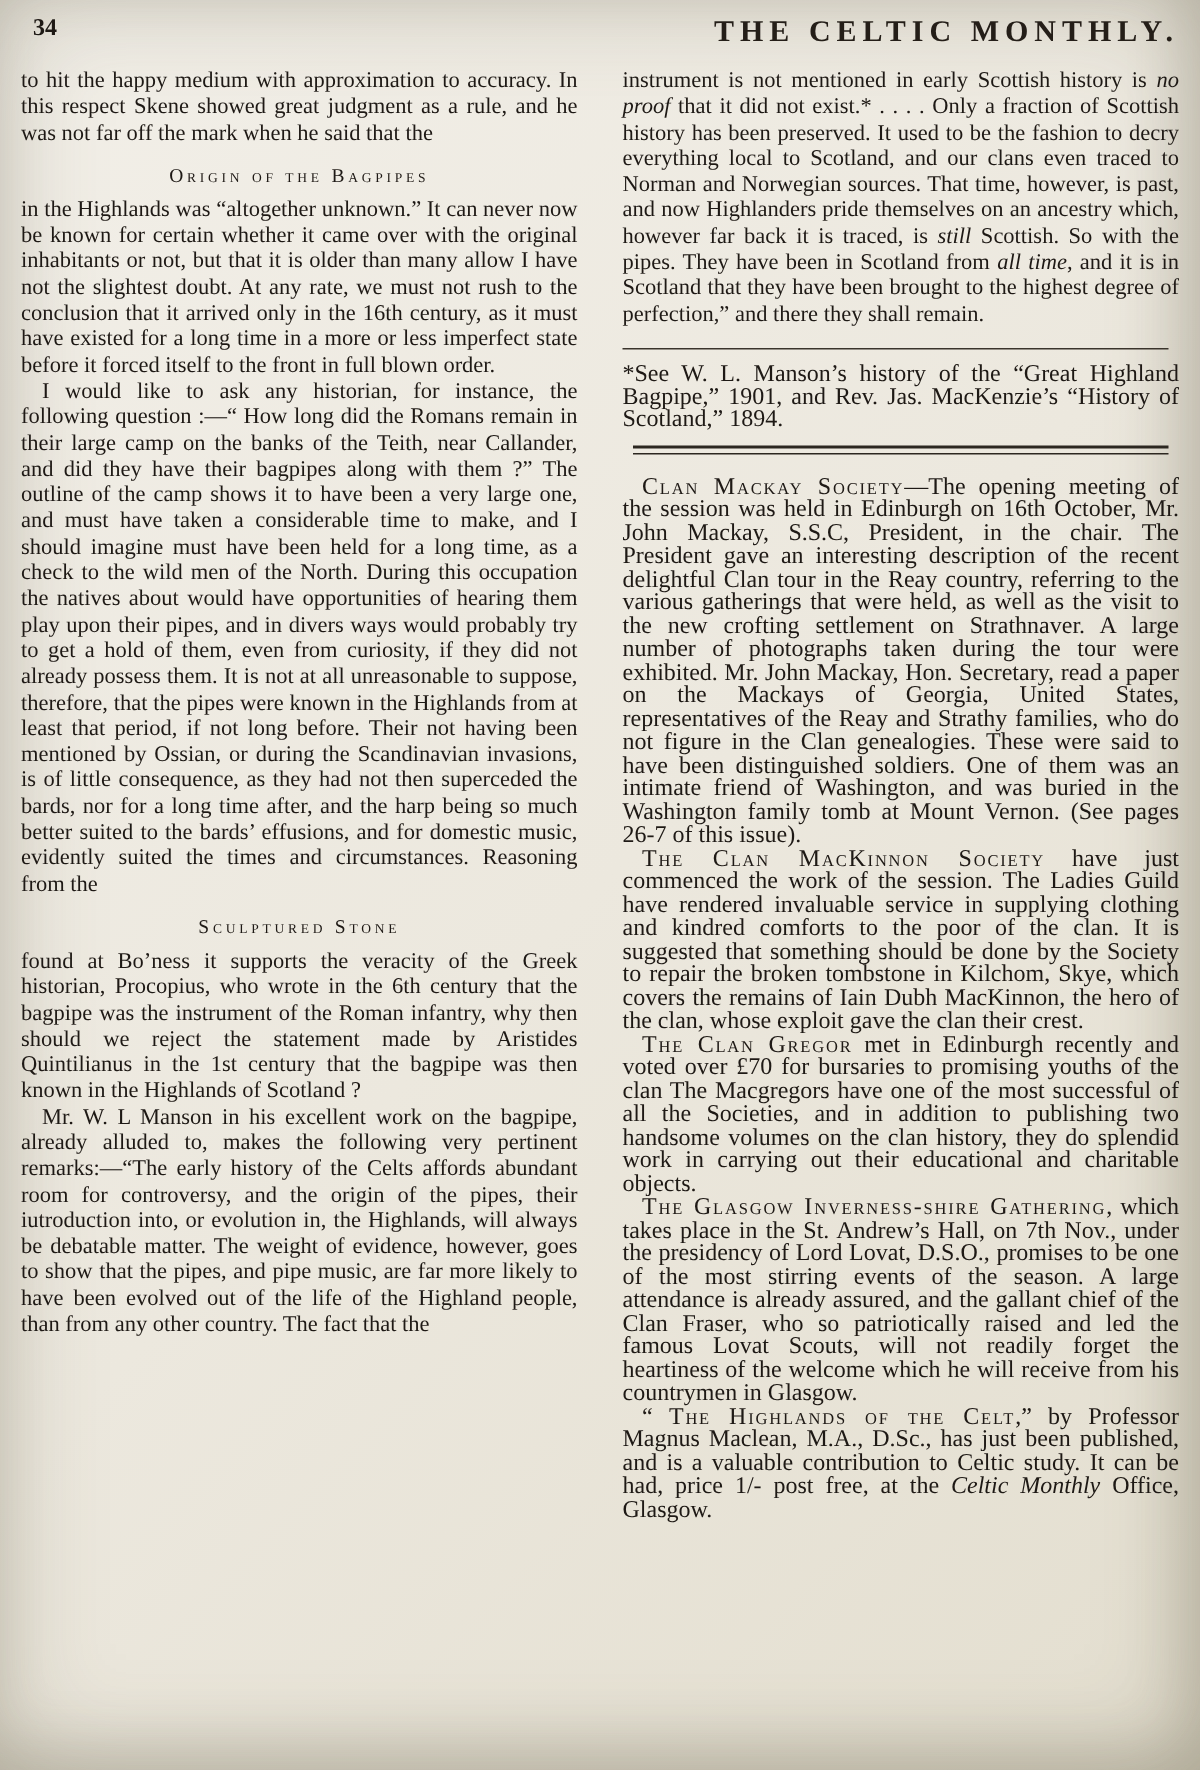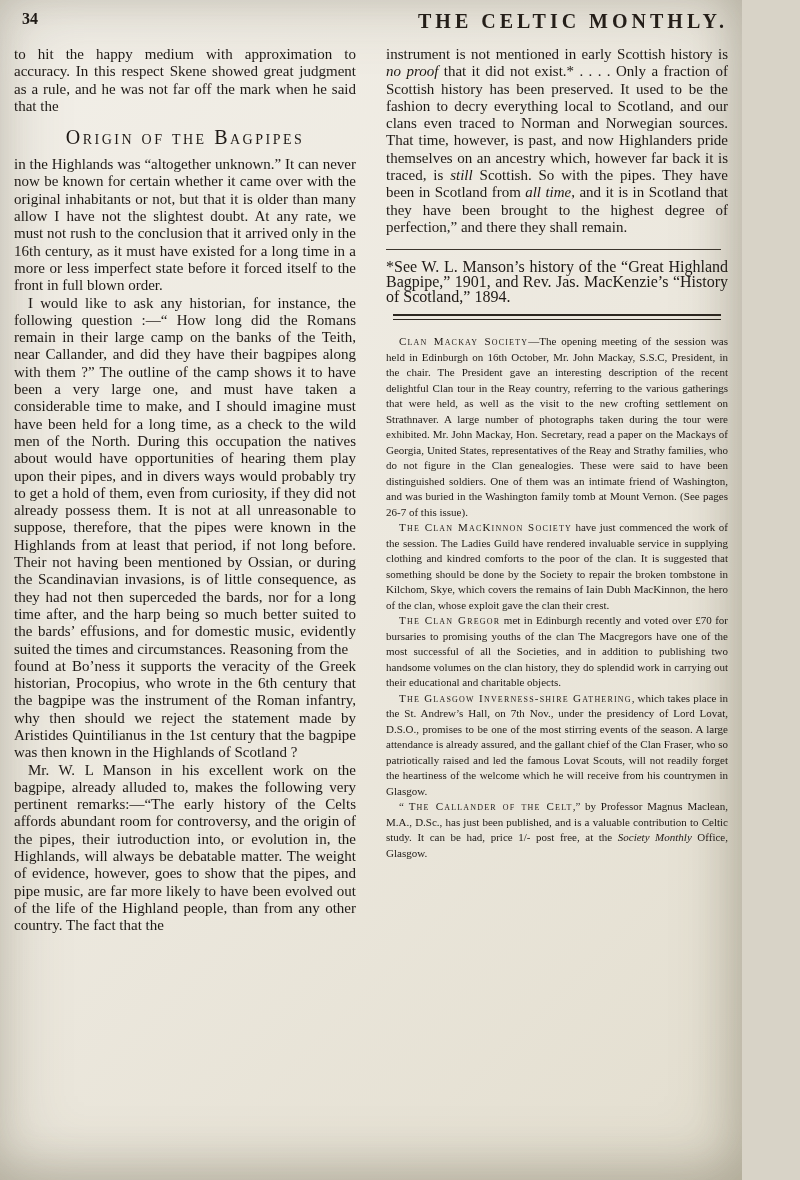--- a/index.html
+++ b/index.html
@@ -5,21 +5,21 @@
   html, body { margin: 0; padding: 0; }
   body {
     width: 800px; height: 1180px;
     background: #d8d3c7;
     font-family: "Liberation Serif", serif;
     color: #1e1915;
     -webkit-font-smoothing: antialiased;
   }
   .paper {
     position: relative;
-    width: 742px; height: 1180px;
+    width: 800px; height: 1180px;
     box-sizing: border-box;
     padding: 6px 14px 0 14px;
     background: linear-gradient(135deg, #f2efe8 0%, #ece8de 50%, #e3decf 100%);
     box-shadow: inset 0 0 70px rgba(95, 85, 62, 0.28), inset -10px -14px 40px rgba(80, 70, 50, 0.18);
     overflow: hidden;
   }
   .header { position: relative; height: 26px; }
   .pagenum {
     position: absolute; left: 8px; top: 4px;
     font-size: 16px; font-weight: bold;
@@ -33,39 +33,39 @@
   .col { flex: 1; min-width: 0; }
 
   p { margin: 0; text-align: justify; }
   .body-lg { font-size: 15px; line-height: 17.3px; }
   .indent { text-indent: 14px; }
   .noindent { text-indent: 0; }
 
   .sechead {
     margin: 11px 0 7px 0;
     text-align: center;
-    font-size: 20px; font-weight: normal;
+    font-size: 13px; font-weight: normal;
     font-variant: small-caps;
     letter-spacing: 2.5px;
   }
 
   .rule-thin {
     border: 0; border-top: 1px solid #3a342c;
     margin: 13px 0 9px 0; width: 98%;
   }
   .rule-double {
     height: 3px; width: 96%;
     border-top: 2px solid #2c2720;
     border-bottom: 1.5px solid #2c2720;
     margin: 10px auto 14px auto;
   }
 
   .footnote { font-size: 16px; line-height: 15px; }
 
-  .news { font-size: 11px; line-height: 15.5px; text-indent: 13px; }
+  .news { font-size: 16px; line-height: 15.5px; text-indent: 13px; }
 
   .seg-lead { font-variant: small-caps; letter-spacing: 1.2px; }
   .seg-i { font-style: italic; }
 </style>
 </head>
 <body>
 
 <div class="paper">
 
   <div class="header">
@@ -73,32 +73,33 @@
     <span class="title">THE  CELTIC  MONTHLY.</span>
   </div>
 
   <div class="columns">
 
     <div class="col">
       <p class="body-lg noindent">to hit the happy medium with approximation to accuracy.  In this respect Skene showed great judgment as a rule, and he was not far off the mark when he said that the</p>
       <h3 class="sechead">Origin of the Bagpipes</h3>
       <p class="body-lg noindent">in the Highlands was “altogether unknown.” It can never now be known for certain whether it came over with the original inhabitants or not, but that it is older than many allow I have not the slightest doubt.  At any rate, we must not rush to the conclusion that it arrived only in the 16th century, as it must have existed for a long time in a more or less imperfect state before it forced itself to the front in full blown order.</p>
       <p class="body-lg indent">I would like to ask any historian, for instance, the following question :—“ How long did the Romans remain in their large camp on the banks of the Teith, near Callander, and did they have their bagpipes along with them ?”  The outline of the camp shows it to have been a very large one, and must have taken a considerable time to make, and I should imagine must have been held for a long time, as a check to the wild men of the North.  During this occupation the natives about would have opportunities of hearing them play upon their pipes, and in divers ways would probably try to get a hold of them, even from curiosity, if they did not already possess them. It is not at all unreasonable to suppose, therefore, that the pipes were known in the Highlands from at least that period, if not long before. Their not having been mentioned by Ossian, or during the Scandinavian invasions, is of little consequence, as they had not then superceded the bards, nor for a long time after, and the harp being so much better suited to the bards’ effusions, and for domestic music, evidently suited the times and circumstances.  Reasoning from the</p>
+      <h3 class="sechead">Sculptured Stone</h3>
       <p class="body-lg noindent">found at Bo’ness it supports the veracity of the Greek historian, Procopius, who wrote in the 6th century that the bagpipe was the instrument of the Roman infantry, why then should we reject the statement made by Aristides Quintilianus in the 1st century that the bagpipe was then known in the Highlands of Scotland ?</p>
       <p class="body-lg indent">Mr. W. L Manson in his excellent work on the bagpipe, already alluded to, makes the following very pertinent remarks:—“The early history of the Celts affords abundant room for controversy, and the origin of the pipes, their iutroduction into, or evolution in, the Highlands, will always be debatable matter.  The weight of evidence, however, goes to show that the pipes, and pipe music, are far more likely to have been evolved out of the life of the Highland people, than from any other country.  The fact that the</p>
     </div>
 
     <div class="col">
       <p class="body-lg noindent"><span>instrument is not mentioned in early Scottish history is </span><span class="seg-i">no proof</span><span> that it did not exist.* . . . .  Only a fraction of Scottish history has been preserved.  It used to be the fashion to decry everything local to Scotland, and our clans even traced to Norman and Norwegian sources.  That time, however, is past, and now Highlanders pride themselves on an ancestry which, however far back it is traced, is </span><span class="seg-i">still</span><span> Scottish.  So with the pipes.  They have been in Scotland from </span><span class="seg-i">all time</span><span>, and it is in Scotland that they have been brought to the highest degree of perfection,” and there they shall remain.</span></p>
 
       <hr class="rule-thin">
       <p class="footnote">*See W. L. Manson’s history of the “Great Highland Bagpipe,” 1901, and Rev. Jas. MacKenzie’s “History of Scotland,” 1894.</p>
       <div class="rule-double"></div>
 
       <p class="news"><span class="seg-lead">Clan Mackay Society</span><span>—The opening meeting of the session was held in Edinburgh on 16th October, Mr. John Mackay, S.S.C, President, in the chair.  The President gave an interesting description of the recent delightful Clan tour in the Reay country, referring to the various gatherings that were held, as well as the visit to the new crofting settlement on Strathnaver.  A large number of photographs taken during the tour were exhibited.  Mr. John Mackay, Hon. Secretary, read a paper on the Mackays of Georgia, United States, representatives of the Reay and Strathy families, who do not figure in the Clan genealogies.  These were said to have been distinguished soldiers.  One of them was an intimate friend of Washington, and was buried in the Washington family tomb at Mount Vernon.  (See pages 26-7 of this issue).</span></p>
       <p class="news"><span class="seg-lead">The Clan MacKinnon Society</span><span> have just commenced the work of the session.  The Ladies Guild have rendered invaluable service in supplying clothing and kindred comforts to the poor of the clan.  It is suggested that something should be done by the Society to repair the broken tombstone in Kilchom, Skye, which covers the remains of Iain Dubh MacKinnon, the hero of the clan, whose exploit gave the clan their crest.</span></p>
       <p class="news"><span class="seg-lead">The Clan Gregor</span><span> met in Edinburgh recently and voted over £70 for bursaries to promising youths of the clan  The Macgregors have one of the most successful of all the Societies, and in addition to publishing two handsome volumes on the clan history, they do splendid work in carrying out their educational and charitable objects.</span></p>
       <p class="news"><span class="seg-lead">The Glasgow Inverness-shire Gathering</span><span>, which takes place in the St. Andrew’s Hall, on 7th Nov., under the presidency of Lord Lovat, D.S.O., promises to be one of the most stirring events of the season.  A large attendance is already assured, and the gallant chief of the Clan Fraser, who so patriotically raised and led the famous Lovat Scouts, will not readily forget the heartiness of the welcome which he will receive from his countrymen in Glasgow.</span></p>
-      <p class="news"><span>“ </span><span class="seg-lead">The Callander of the Celt</span><span>,” by Professor Magnus Maclean, M.A., D.Sc., has just been published, and is a valuable contribution to Celtic study.  It can be had, price 1/- post free, at the </span><span class="seg-i">Society Monthly</span><span> Office, Glasgow.</span></p>
+      <p class="news"><span>“ </span><span class="seg-lead">The Highlands of the Celt</span><span>,” by Professor Magnus Maclean, M.A., D.Sc., has just been published, and is a valuable contribution to Celtic study.  It can be had, price 1/- post free, at the </span><span class="seg-i">Celtic Monthly</span><span> Office, Glasgow.</span></p>
     </div>
 
   </div>
 </div>
 
 </body></html>

